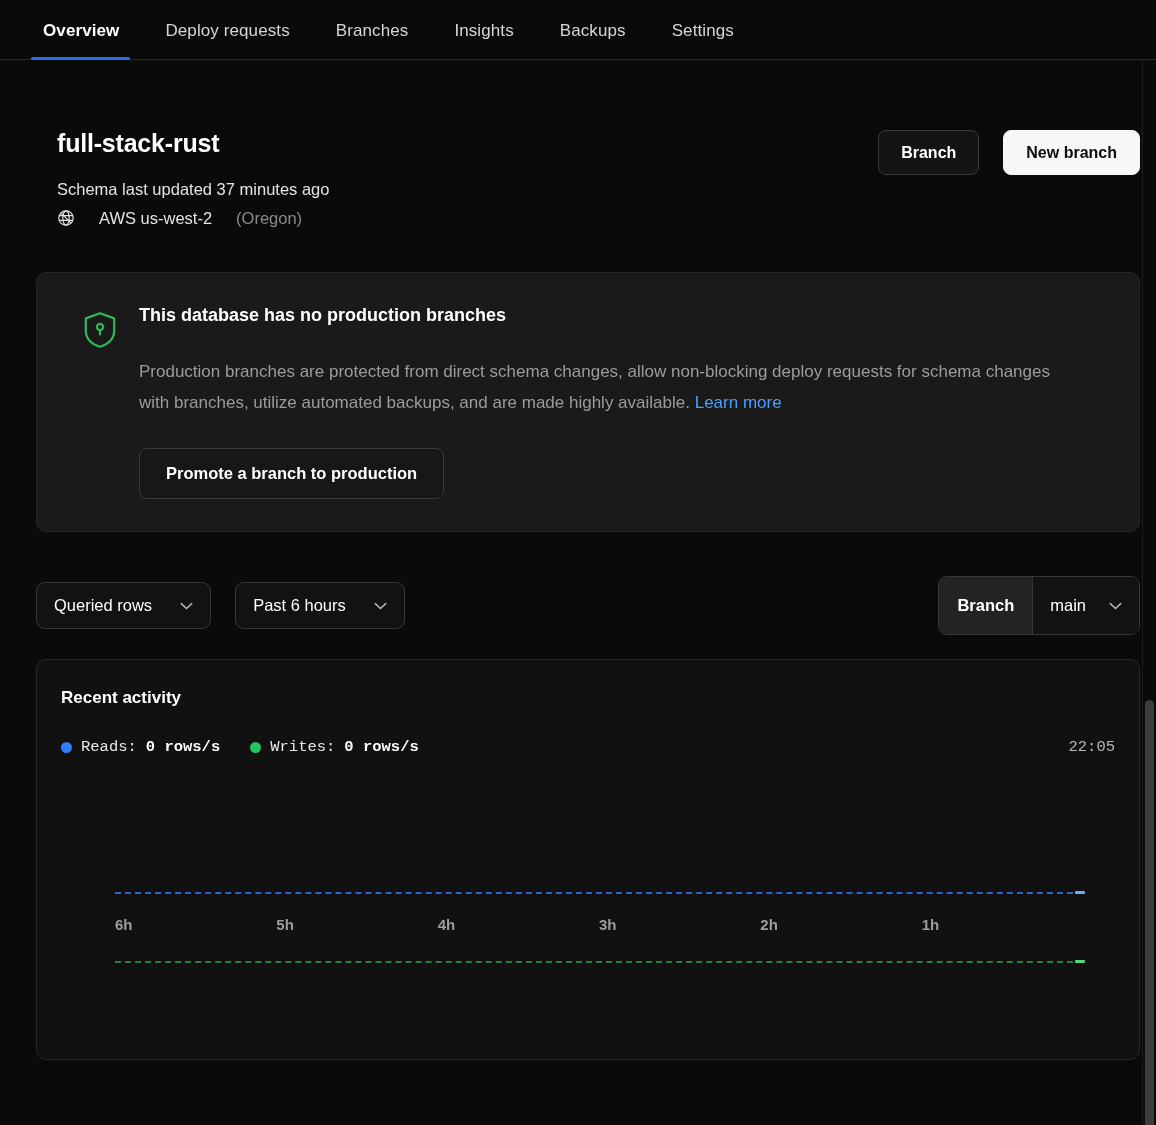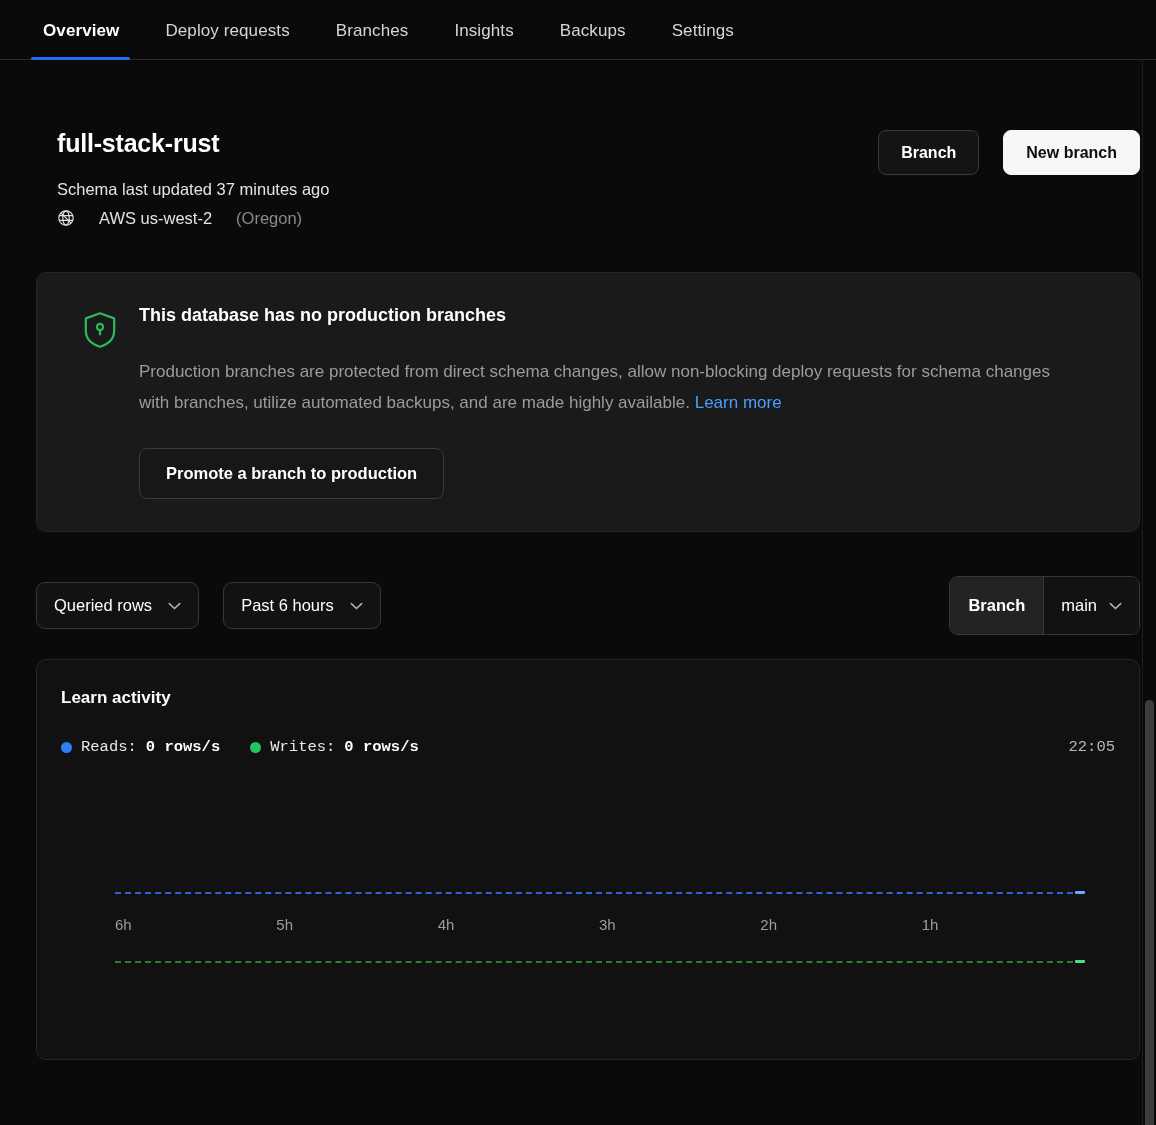--- a/index.html
+++ b/index.html
@@ -153,21 +153,21 @@
   .filters-left { display: flex; gap: 24px; }
   .select-pill {
     background: #121212;
     border: 1px solid #373737;
     border-radius: 9px;
     padding: 13px 17px;
     font-size: 16.5px;
     color: #ffffff;
     display: flex;
     align-items: center;
-    gap: 16px;
+    gap: 28px;
     cursor: pointer;
     white-space: nowrap;
   }
   .chev { display: inline-flex; width: 13px; height: 8px; color: #b4b4b4; }
 
   .branch-group {
     display: flex;
     border: 1px solid #373737;
     border-radius: 9px;
     overflow: hidden;
@@ -180,21 +180,21 @@
     color: #ffffff;
     white-space: nowrap;
   }
   .branch-value {
     background: #121212;
     padding: 13px 17px;
     font-size: 16.5px;
     color: #ffffff;
     display: flex;
     align-items: center;
-    gap: 12px;
+    gap: 23px;
     cursor: pointer;
     border-left: 1px solid #373737;
     white-space: nowrap;
   }
 
   
   .chart-card {
     margin: 24px 16px 0 36px;
     background: #111111;
     border: 1px solid #262626;
@@ -231,20 +231,21 @@
     font-size: 15.5px;
     color: #b9b9b9;
   }
 
   .plot {
     position: absolute;
     left: 78px;
     right: 56px;
     top: 220px;
     height: 88px;
+    font-weight: bold;
   }
   .series-line {
     position: absolute;
     left: 0; right: 0;
     height: 0;
     border-top: 2px dashed #2d63d6;
   }
   .series-line.reads { top: 12px; border-top-color: #2d63d6; }
   .series-line.writes { top: 81px; border-top-color: #2f7d3a; }
   .series-cap {
@@ -370,21 +371,21 @@
         <span class="chev">
           <svg viewBox="0 0 13 8" width="13" height="8" fill="none" stroke="#b4b4b4" stroke-width="1.5" stroke-linecap="round">
             <path d="M1.3 1.6 L6.5 6.5 L11.7 1.6"></path>
           </svg>
         </span>
       </div>
     </div>
   </div>
 
   <div class="chart-card">
-    <div class="chart-title">Learn activity</div>
+    <div class="chart-title">Recent activity</div>
 
     <div class="legend-row">
       <div class="legend-items">
         <div class="legend-item">
           <span class="legend-dot" style="background:#2d7ff9"></span>
           <span>Reads:</span>
           <span class="legend-val">0 rows/s</span>
         </div>
         <div class="legend-item">
           <span class="legend-dot" style="background:#22c55e"></span>

